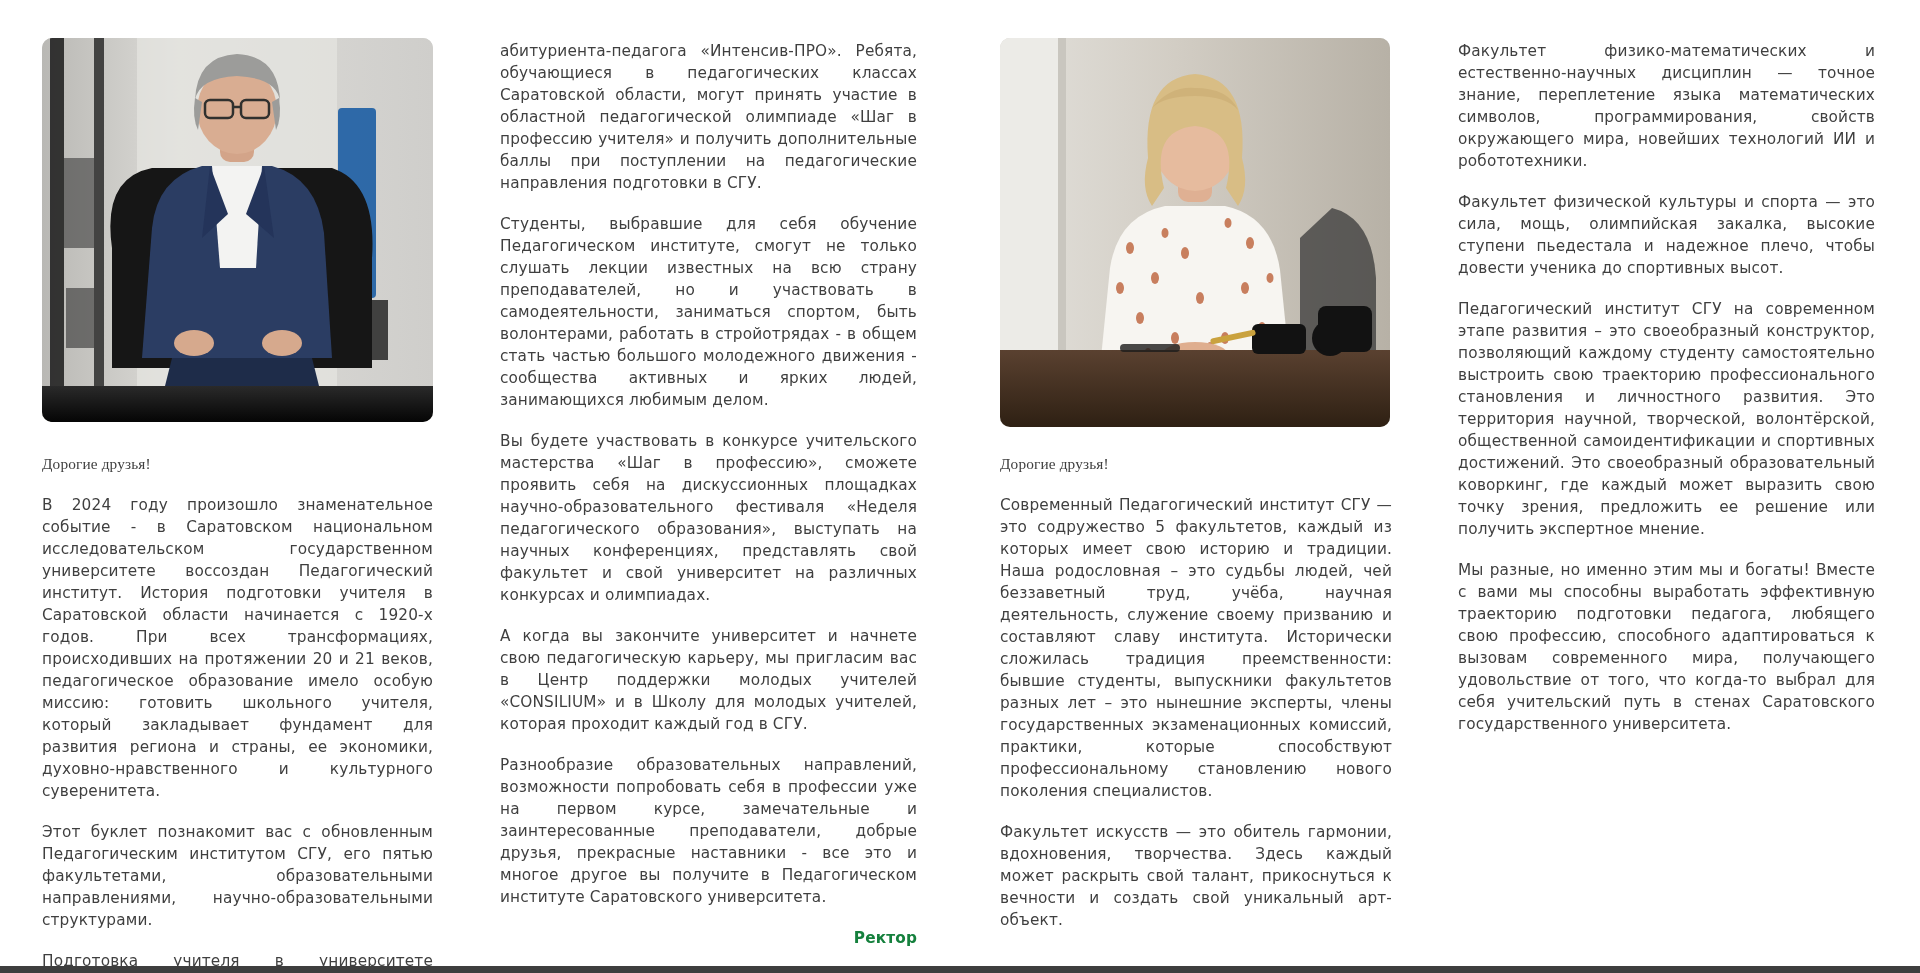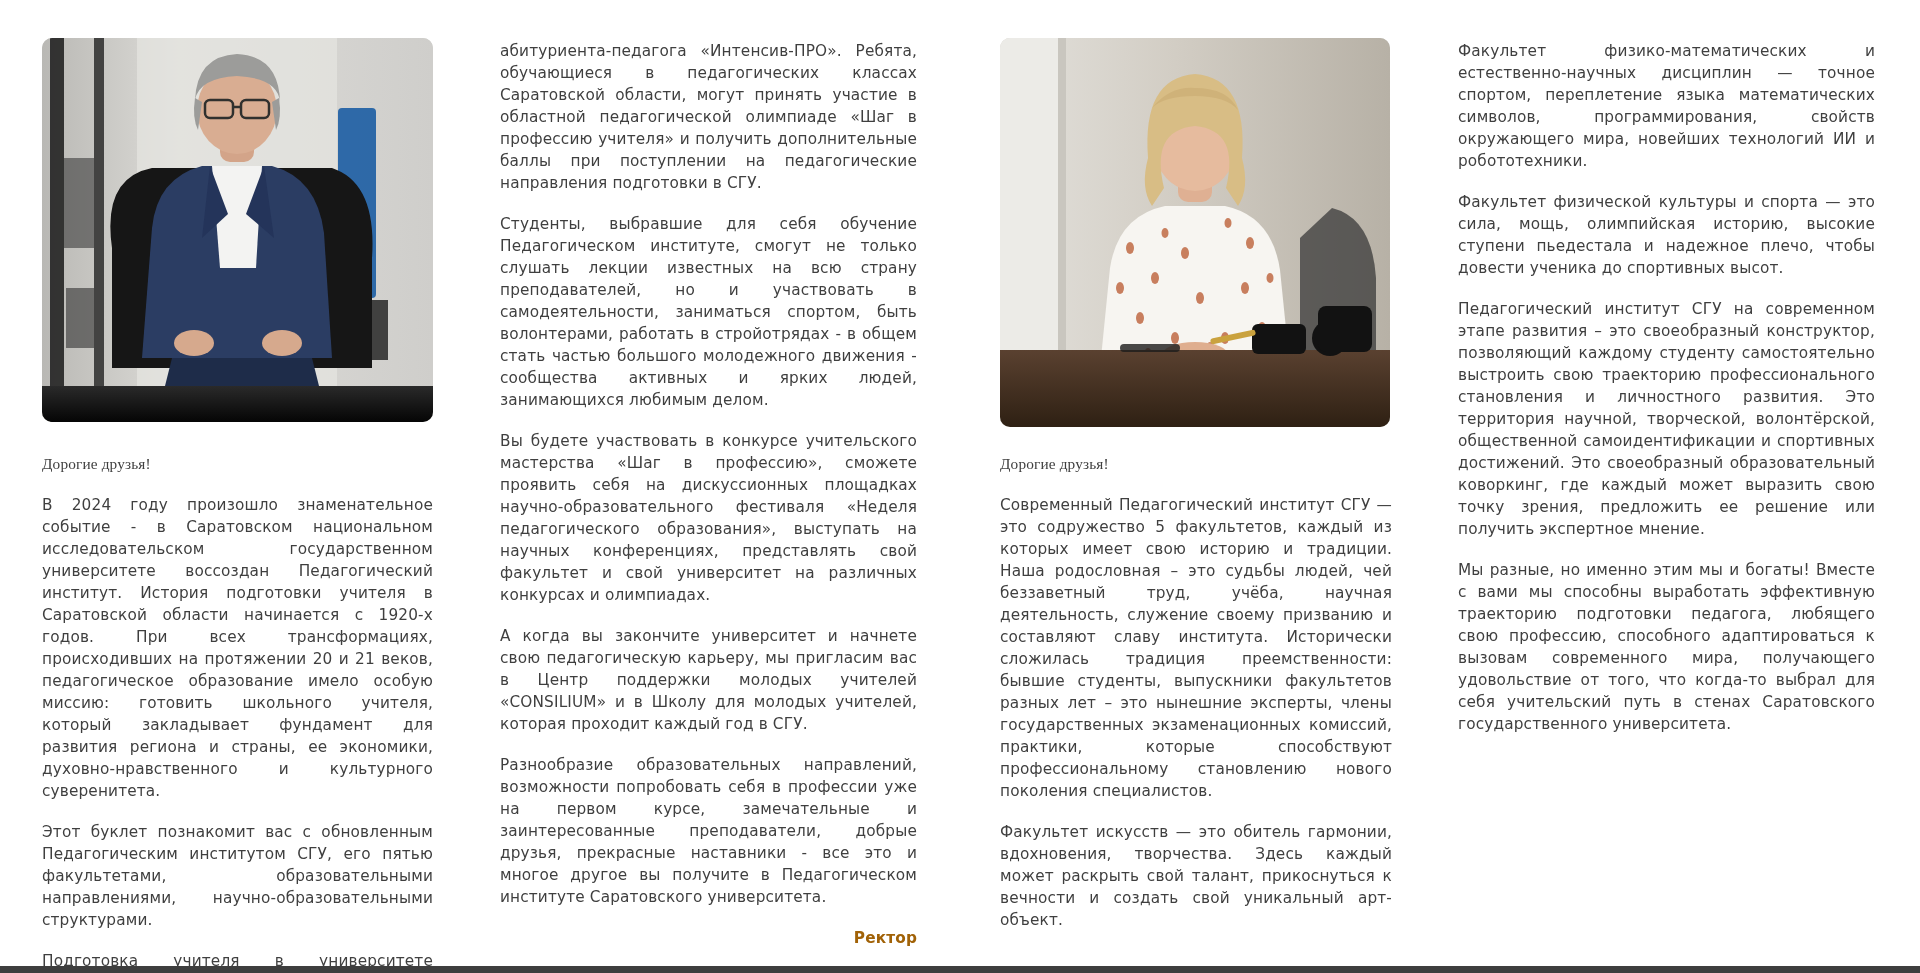--- a/index.html
+++ b/index.html
@@ -32,21 +32,21 @@
   }
   .textcol p { margin: 0 0 19px 0; }
   .textcol p:last-child { margin-bottom: 0; }
   .flexcol { display: flex; flex-direction: column; }
   .greeting { margin: 0 0 16px 0; font-family: Liberation Serif, serif; }
   .signature {
     margin-top: auto;
     text-align: right;
     text-align-last: right;
     font-weight: bold;
-    color: #a16207;
+    color: #15803d;
     line-height: 23px;
   }
   .bottom-bar {
     position: absolute;
     left: 0;
     top: 966px;
     width: 1920px;
     height: 7px;
     background: #3e3e3e;
   }
@@ -187,20 +187,20 @@
   </svg>
 </div>
 
 <div class="textcol" style="left:1000px; top:453px; width:392px;">
   <p class="greeting">Дорогие друзья!</p>
   <p>Современный Педагогический институт СГУ — это содружество 5 факультетов, каждый из которых имеет свою историю и традиции. Наша родословная – это судьбы людей, чей беззаветный труд, учёба, научная деятельность, служение своему призванию и составляют славу института. Исторически сложилась традиция преемственности: бывшие студенты, выпускники факультетов разных лет – это нынешние эксперты, члены государственных экзаменационных комиссий, практики, которые способствуют профессиональному становлению нового поколения специалистов.</p>
   <p>Факультет искусств — это обитель гармонии, вдохновения, творчества. Здесь каждый может раскрыть свой талант, прикоснуться к вечности и создать свой уникальный арт-объект.</p>
 </div>
 
 <div class="textcol flexcol" style="left:1458px; top:40px; width:417px; height:878px;">
-  <p>Факультет физико-математических и естественно-научных дисциплин — точное спортом, переплетение языка математических символов, программирования, свойств окружающего мира, новейших технологий ИИ и робототехники.</p>
-  <p>Факультет физической культуры и спорта — это сила, мощь, олимпийская историю, высокие ступени пьедестала и надежное плечо, чтобы довести ученика до спортивных высот.</p>
+  <p>Факультет физико-математических и естественно-научных дисциплин — точное знание, переплетение языка математических символов, программирования, свойств окружающего мира, новейших технологий ИИ и робототехники.</p>
+  <p>Факультет физической культуры и спорта — это сила, мощь, олимпийская закалка, высокие ступени пьедестала и надежное плечо, чтобы довести ученика до спортивных высот.</p>
   <p>Педагогический институт СГУ на современном этапе развития – это своеобразный конструктор, позволяющий каждому студенту самостоятельно выстроить свою траекторию профессионального становления и личностного развития. Это территория научной, творческой, волонтёрской, общественной самоидентификации и спортивных достижений. Это своеобразный образовательный коворкинг, где каждый может выразить свою точку зрения, предложить ее решение или получить экспертное мнение.</p>
   <p>Мы разные, но именно этим мы и богаты! Вместе с вами мы способны выработать эффективную траекторию подготовки педагога, любящего свою профессию, способного адаптироваться к вызовам современного мира, получающего удовольствие от того, что когда-то выбрал для себя учительский путь в стенах Саратовского государственного университета.</p>
 
 </div>
 
 <div class="bottom-bar"></div>
 
 </body></html>

